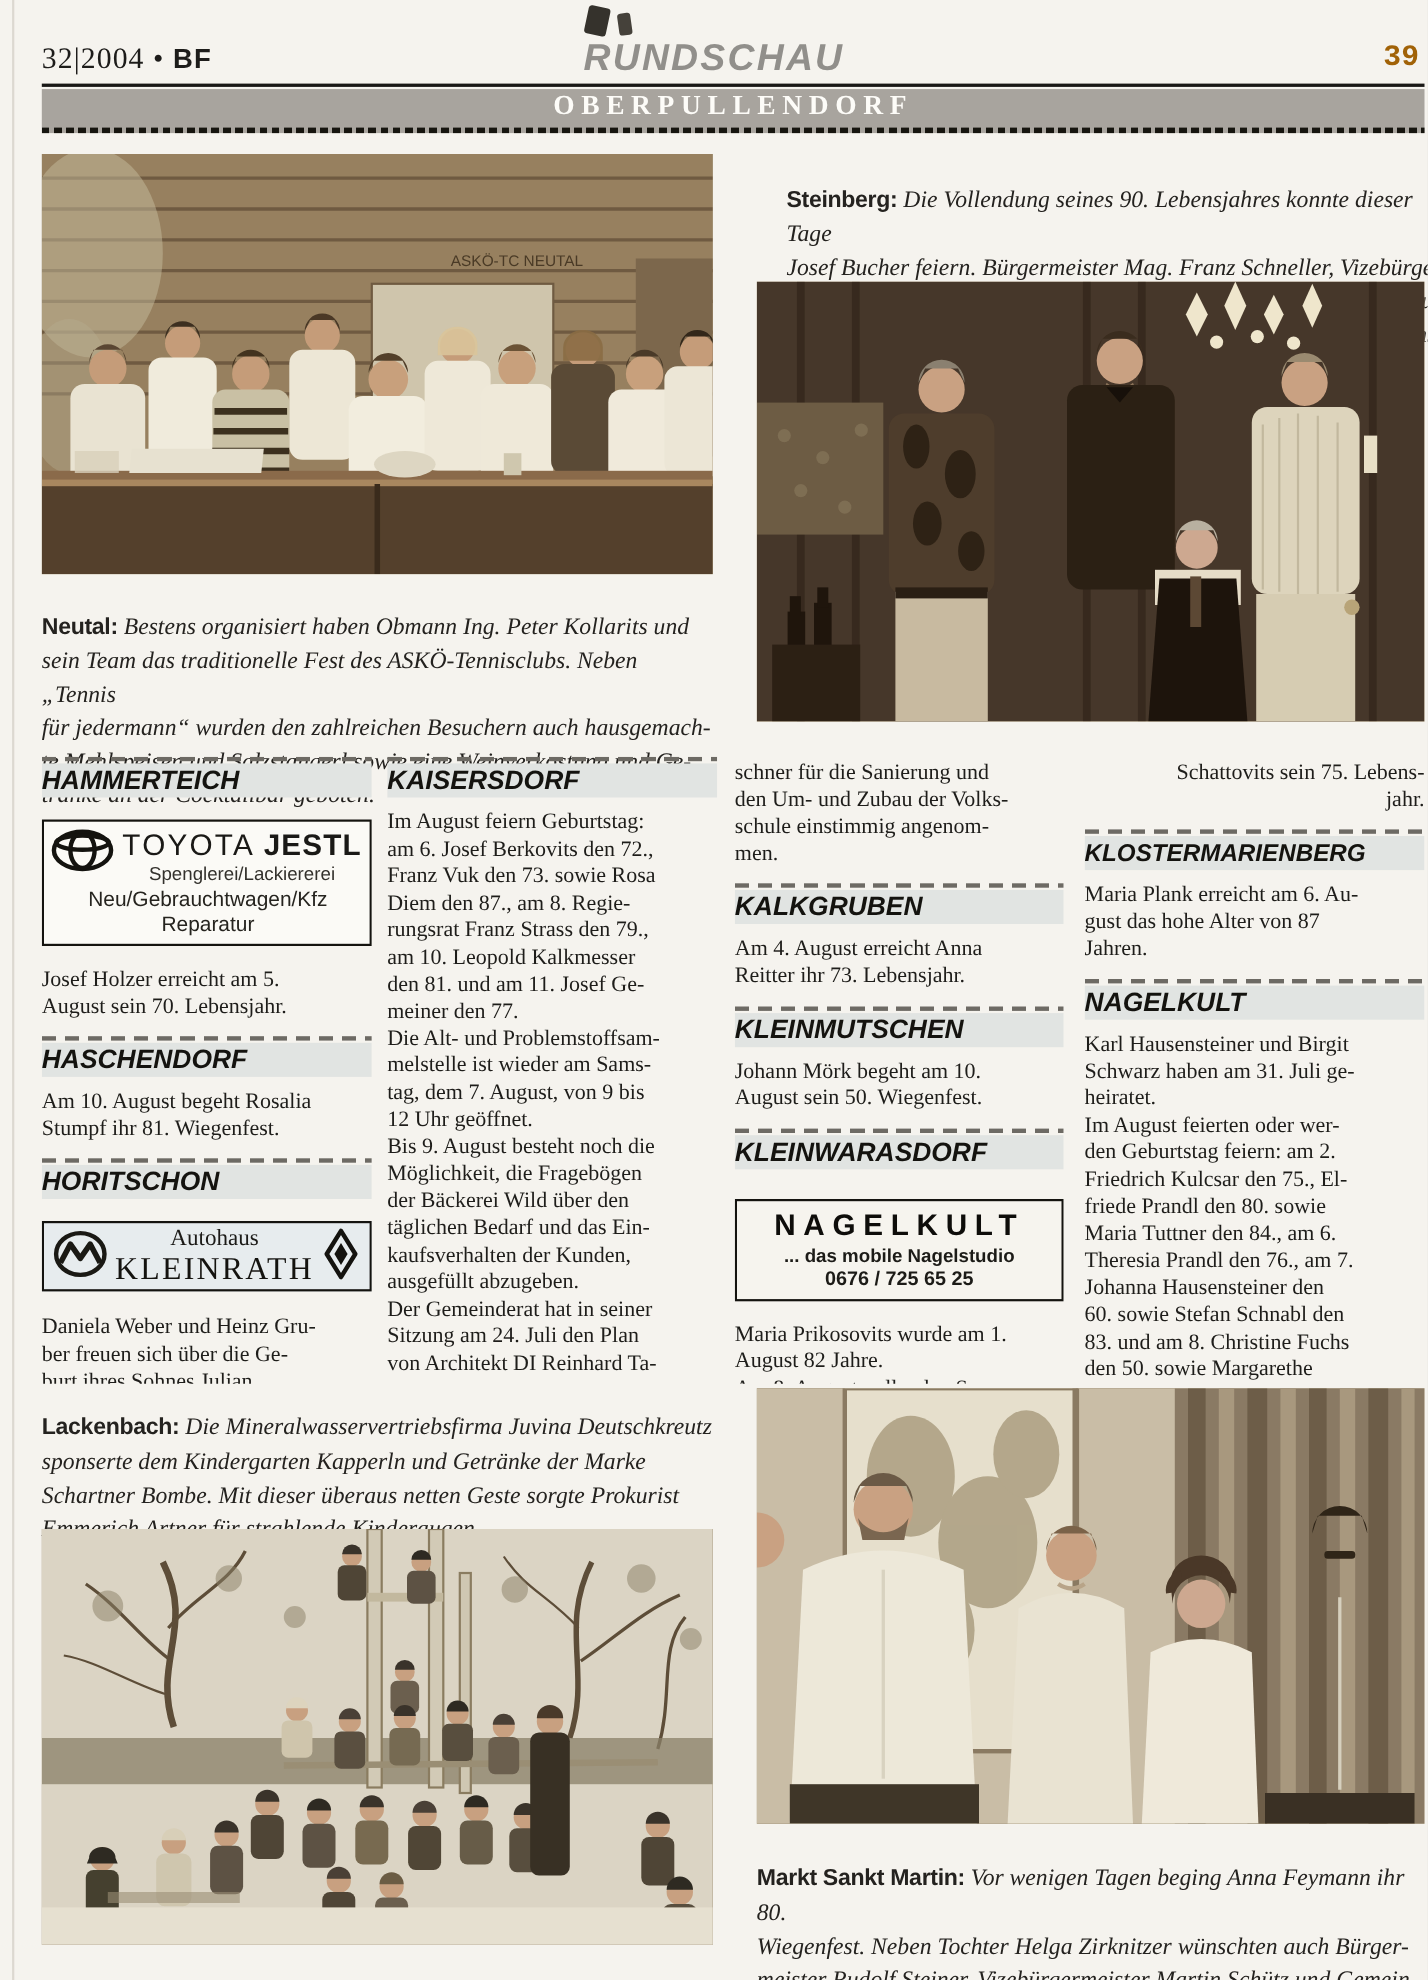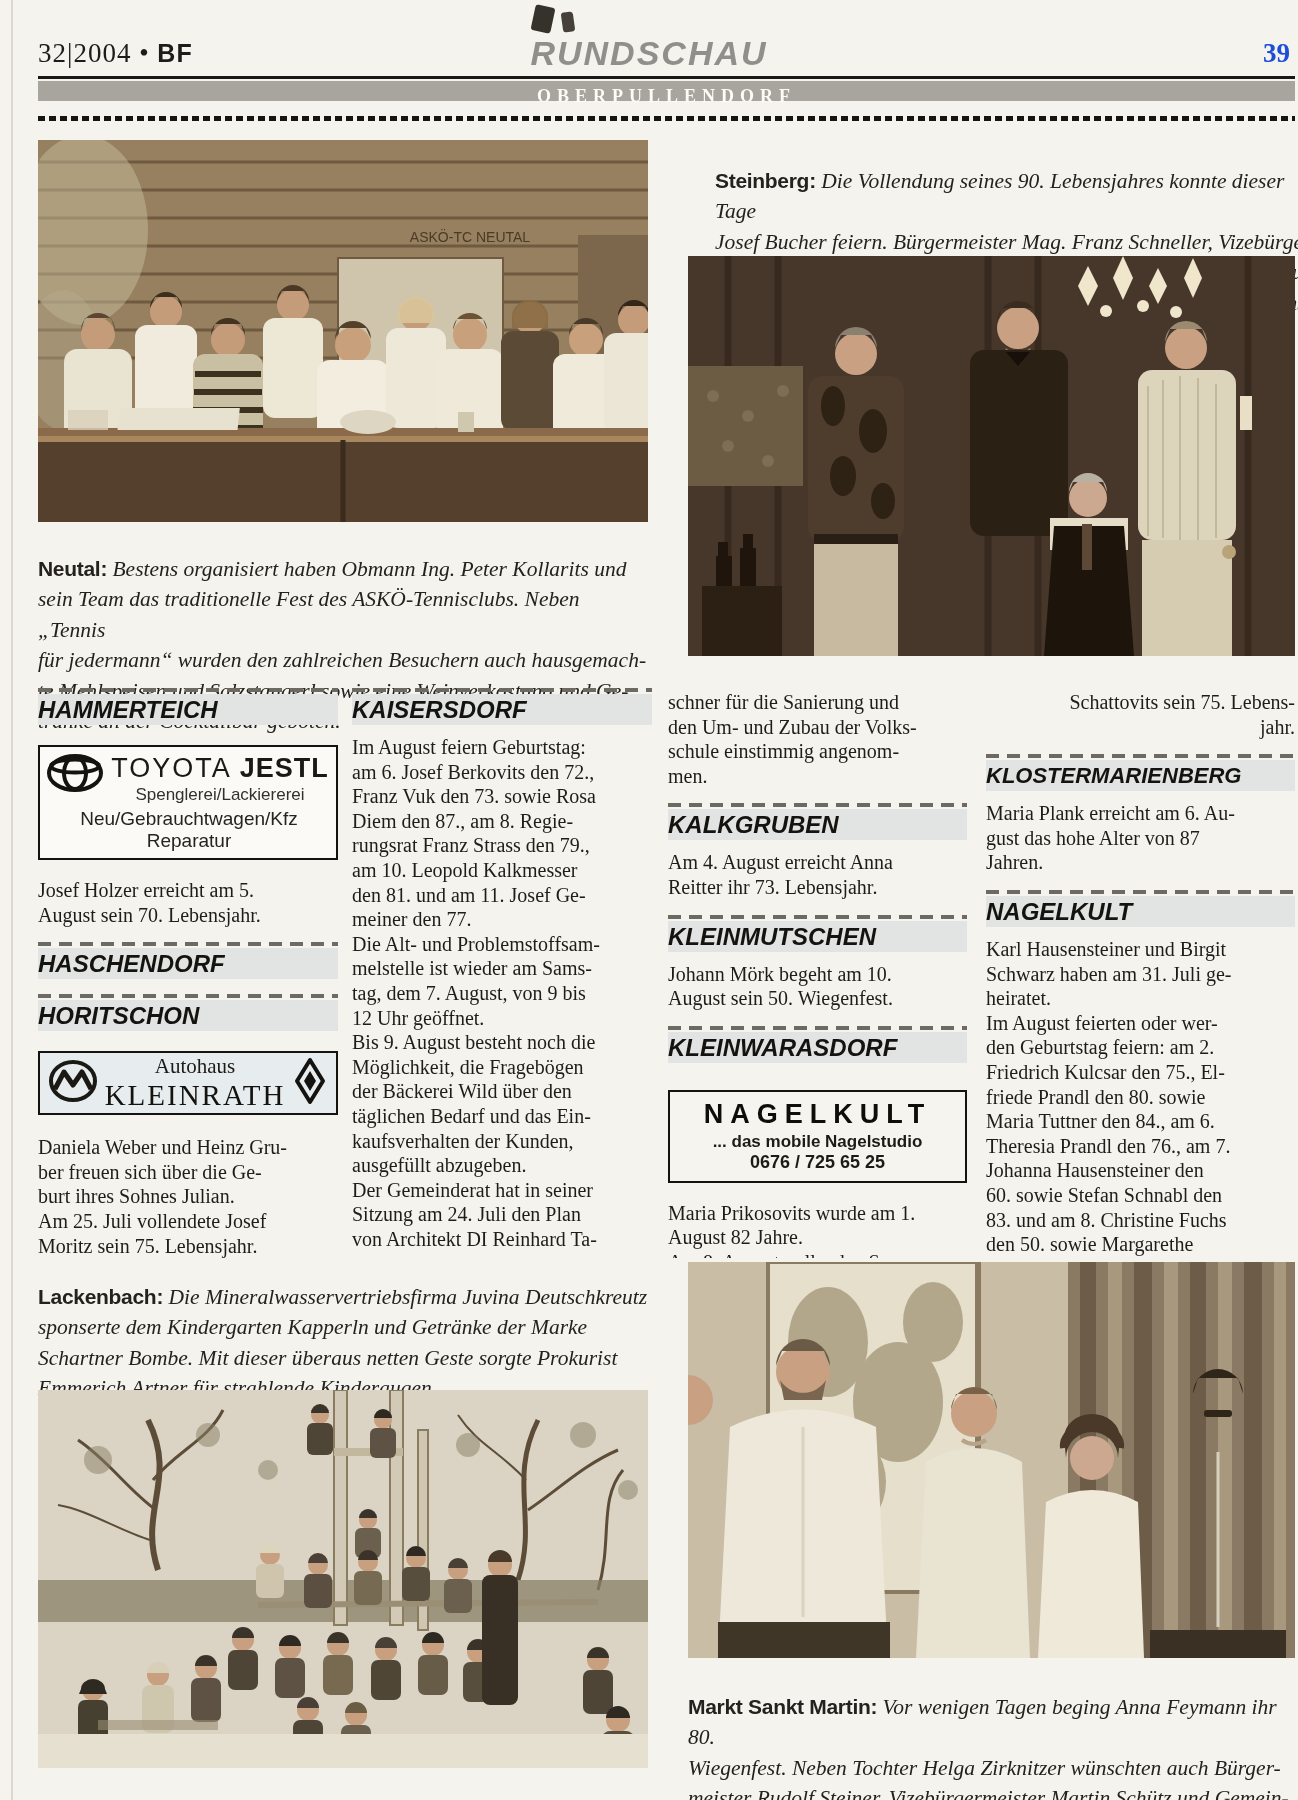--- a/index.html
+++ b/index.html
@@ -12,25 +12,25 @@
   
   .edge-line{left:11px;top:0;width:2px;height:1800px;background:#dcd8d0;}
   .artifact-a{left:533px;top:6px;width:20px;height:26px;background:#35322c;transform:rotate(12deg);border-radius:3px;}
   .artifact-b{left:562px;top:12px;width:12px;height:20px;background:#45413a;transform:rotate(-8deg);border-radius:3px;}
   .issue{left:38px;top:38px;font-size:27px;letter-spacing:1px;}
   .issue .bf{font-family:"Liberation Sans",sans-serif;font-weight:bold;font-size:25px;}
   .masthead{left:0;top:34px;width:1298px;text-align:center;
     font-family:"Liberation Sans",sans-serif;font-style:italic;font-weight:bold;
     font-size:34px;color:#918f8b;letter-spacing:2px;}
   .pagenum{right:8px;top:38px;width:80px;text-align:right;left:auto;
-    font-family:Liberation Serif, serif;font-weight:bold;font-size:27px;color:#1d4ed8;}
+    font-family:Liberation Mono, monospace;font-weight:bold;font-size:27px;color:#a16207;}
   .toprule{left:38px;top:76px;width:1257px;height:3px;background:#191816;}
-  .banner{left:38px;top:81px;width:1257px;height:20px;background:#a8a49e;
+  .banner{left:38px;top:81px;width:1257px;height:40px;background:#a8a49e;
     text-align:center;line-height:31px;color:#fdfcf8;
-    font-family:"Liberation Serif",serif;font-weight:bold;font-size:18px;letter-spacing:6px;}
+    font-family:"Liberation Serif",serif;font-weight:bold;font-size:25px;letter-spacing:6px;}
   .bigdash{left:38px;top:116px;width:1257px;height:5px;
     background:repeating-linear-gradient(90deg,#16150f 0 7px,transparent 7px 11px);}
   
   .cap{font-style:italic;font-size:21.5px;line-height:30.5px;color:#24221f;white-space:pre-line;}
   .cap .lead{font-style:normal;font-weight:bold;font-family:"Liberation Sans",sans-serif;font-size:21px;letter-spacing:-0.3px;}
   .cap-neutal{left:38px;top:532px;width:614px;}
   .cap-steinberg{left:715px;top:144px;width:610px;}
   .cap-lackenbach{left:38px;top:1260px;width:614px;}
   .cap-markt{left:688px;top:1670px;width:612px;}
   
@@ -289,20 +289,22 @@
         </span>
       </div>
       <div class="toyota-bottom">Neu/Gebrauchtwagen/Kfz Reparatur</div>
     </div>
     <p class="body-txt" style="margin-top:18px;">Josef Holzer erreicht am 5.
 August sein 70. Lebensjahr.</p>
     <div class="sec">
       <div class="sec-dash"></div>
       <div class="sec-band">HASCHENDORF</div>
     </div>
+    <p class="body-txt">Am 10. August begeht Rosalia
+Stumpf ihr 81. Wiegenfest.</p>
     <div class="sec">
       <div class="sec-dash"></div>
       <div class="sec-band">HORITSCHON</div>
     </div>
     <div class="ad ad-kleinrath">
       <span>
         <svg width="50" height="44" viewBox="0 0 50 44">
           <ellipse cx="25" cy="22" rx="22" ry="19" fill="none" stroke="#1a1914" stroke-width="4"></ellipse>
           <path d="M7,30 L16,13 L25,26 L34,13 L43,30" fill="none" stroke="#1a1914" stroke-width="5" stroke-linejoin="round"></path>
         </svg>

